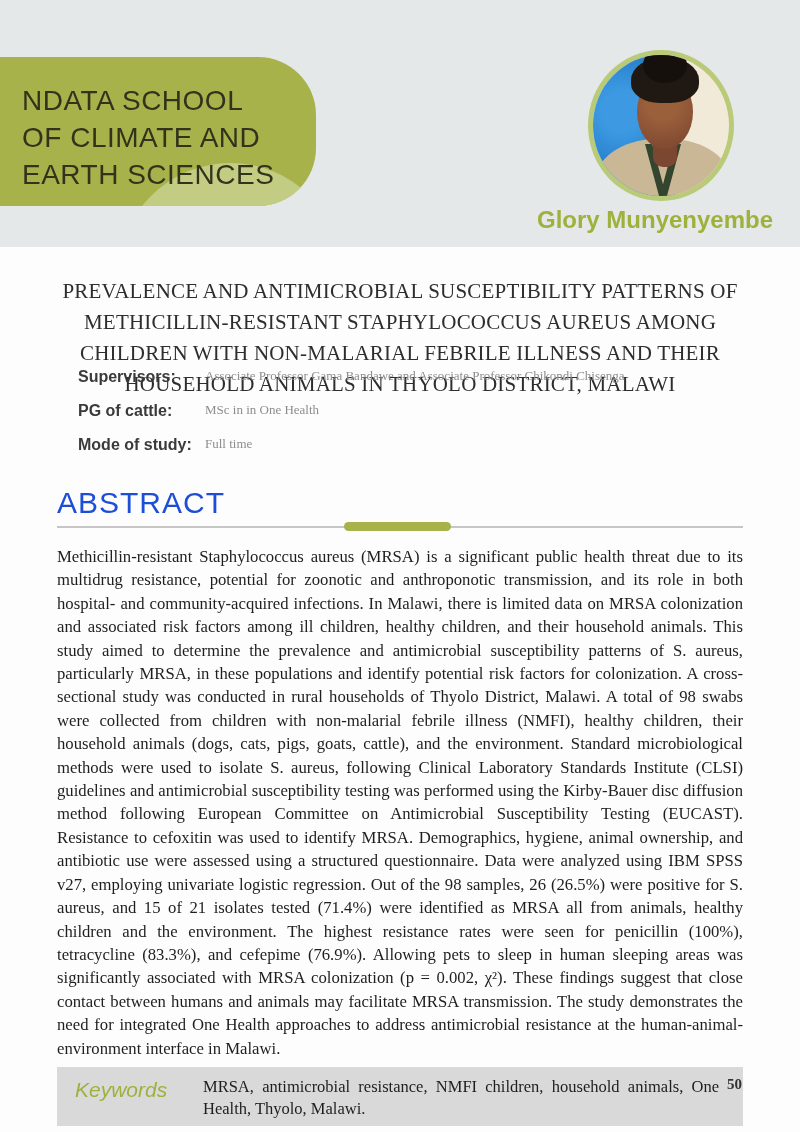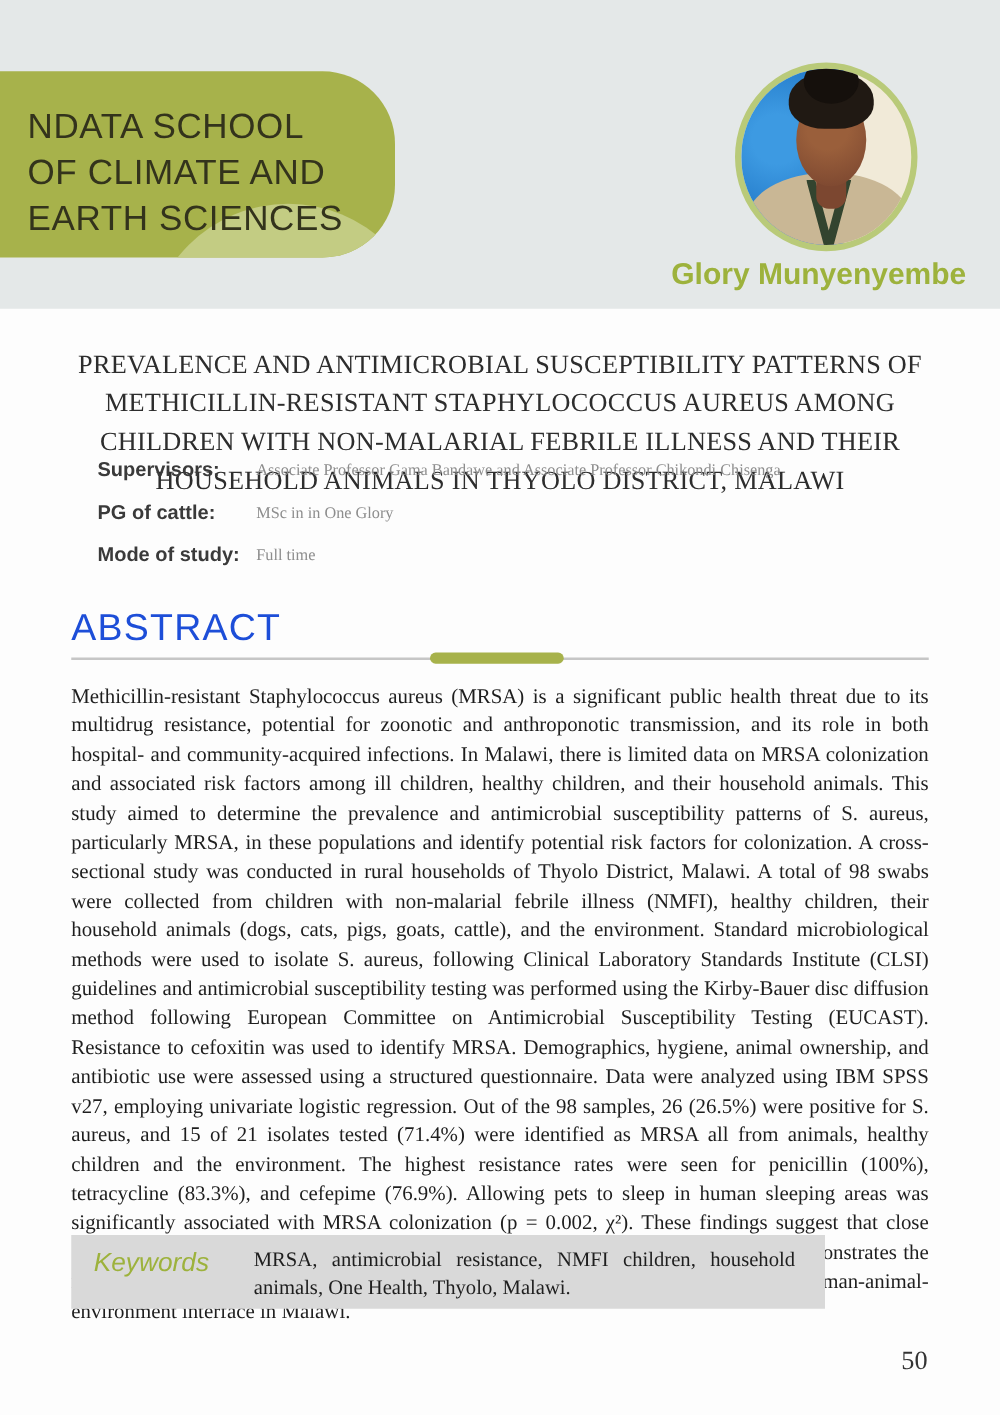--- a/index.html
+++ b/index.html
@@ -166,22 +166,22 @@
     width: 686px;
     text-align: justify;
     font-family: "Liberation Serif", serif;
     font-size: 16.7px;
     line-height: 23.4px;
     color: #1e1e1e;
   }
   
   .keywords-box {
     position: absolute;
-    left: 57px; top: 988px;
-    width: 603px;
+    left: 57px; top: 1067px;
+    width: 686px;
     min-height: 56px;
     background: #d9d9d9;
     display: flex;
     padding: 7px 24px 7px 18px;
   }
   .keywords-label {
     flex: 0 0 128px;
     font-family: "Liberation Sans", sans-serif;
     font-style: italic;
     font-size: 21px;
@@ -195,22 +195,23 @@
     font-size: 16.5px;
     line-height: 21.5px;
     color: #1e1e1e;
     padding-top: 2px;
   }
   
   .page-number {
     position: absolute;
     right: 58px; top: 1076px;
     font-family: "Liberation Serif", serif;
-    font-size: 21px;
+    font-size: 15px;
     color: #333333;
+    font-weight: bold;
   }
 </style>
 </head>
 <body>
 
 <div class="page">
 
   <div class="header">
     <div class="banner">
       <div class="banner-circle"></div>
@@ -234,21 +235,21 @@
 
   <div class="doc-title">PREVALENCE AND ANTIMICROBIAL SUSCEPTIBILITY PATTERNS OF METHICILLIN-RESISTANT STAPHYLOCOCCUS AUREUS AMONG CHILDREN WITH NON-MALARIAL FEBRILE ILLNESS AND THEIR HOUSEHOLD ANIMALS IN THYOLO DISTRICT, MALAWI</div>
 
   <div class="meta">
     <div class="meta-row">
       <div class="meta-label">Supervisors:</div>
       <div class="meta-value">Associate Professor Gama Bandawe and Associate Professor Chikondi Chisenga</div>
     </div>
     <div class="meta-row">
       <div class="meta-label">PG of cattle:</div>
-      <div class="meta-value">MSc in in One Glory</div>
+      <div class="meta-value">MSc in in One Health</div>
     </div>
     <div class="meta-row">
       <div class="meta-label">Mode of study:</div>
       <div class="meta-value">Full time</div>
     </div>
   </div>
 
   <div class="abstract-heading">ABSTRACT</div>
   <div class="divider">
     <div class="divider-pill"></div>

